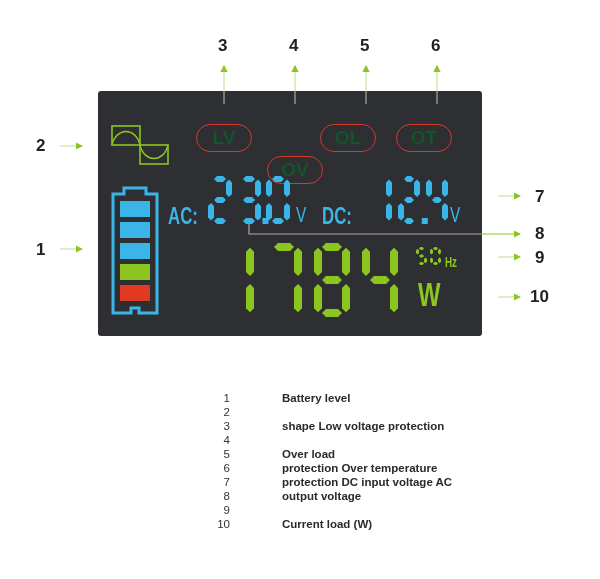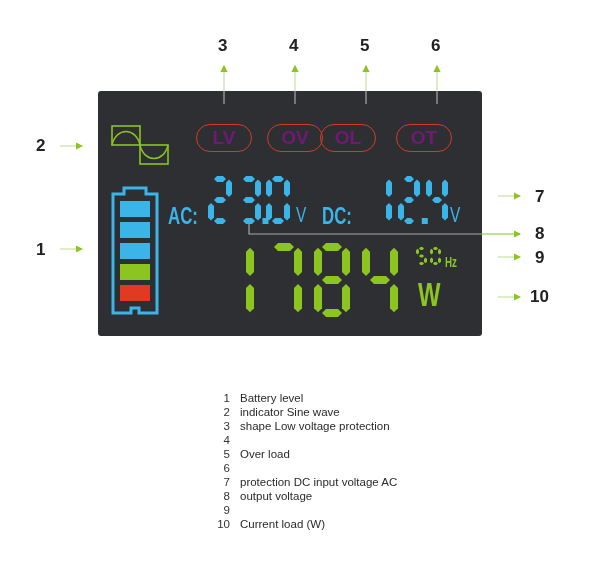--- a/index.html
+++ b/index.html
@@ -1,24 +1,24 @@
 <!DOCTYPE html>
 <html><head>
 <meta charset="utf-8">
 <style>
   html,body{margin:0;padding:0;background:#ffffff;}
   body{width:600px;height:579px;position:relative;overflow:hidden;font-family:"Liberation Sans",sans-serif;}
   .callout-num{position:absolute;font-weight:bold;font-size:17px;color:#222;font-family:"Liberation Sans",sans-serif;}
   .panel{position:absolute;left:98px;top:91px;width:384px;height:245px;background:#2e2f33;border-radius:3px;}
-  .badge{position:absolute;top:124px;width:56px;height:28px;border:1.5px solid #d33a2c;border-radius:15px;box-sizing:border-box;color:#701a75;font-weight:bold;font-size:19px;text-align:center;line-height:25px;}
+  .badge{position:absolute;top:124px;width:56px;height:28px;border:1.5px solid #d33a2c;border-radius:15px;box-sizing:border-box;color:#14532d;font-weight:bold;font-size:19px;text-align:center;line-height:25px;}
   .unit{position:absolute;font-family:"Liberation Sans",sans-serif;transform:scaleX(0.7);transform-origin:left top;}
   .legend{position:absolute;left:210px;top:391px;font-size:11.5px;color:#222;line-height:14px;}
   .legend-row{display:flex;}
   .legend-row .n{width:20px;text-align:right;padding-right:10px;color:#333;}
-  .legend-row .t{font-weight:normal;color:#2a2a2a;}
+  .legend-row .t{font-weight:bold;color:#2a2a2a;margin-left:42px;}
   svg{position:absolute;overflow:visible;}
 </style>
 </head>
 <body>
 
 <div class="callout-num" style="left:218px;top:36px;">3</div>
 <div class="callout-num" style="left:289px;top:36px;">4</div>
 <div class="callout-num" style="left:360px;top:36px;">5</div>
 <div class="callout-num" style="left:431px;top:36px;">6</div>
 
@@ -61,21 +61,21 @@
   </g>
 </svg>
 
 <svg width="70" height="40" style="left:110px;top:125px;">
   <rect x="2" y="1" width="28" height="19" fill="none" stroke="#8cc51f" stroke-width="1.6"></rect>
   <rect x="30" y="20" width="28" height="19" fill="none" stroke="#8cc51f" stroke-width="1.6"></rect>
   <path d="M2,20 C6,2 26,2 30,20 C34,38 54,38 58,20" fill="none" stroke="#8cc51f" stroke-width="1.4"></path>
 </svg>
 
 <div class="badge" style="left:196px;">LV</div>
-<div class="badge" style="left:267px;">OV</div>
+<div class="badge" style="left:267px;margin-top:32px;">OV</div>
 <div class="badge" style="left:320px;">OL</div>
 <div class="badge" style="left:396px;">OT</div>
 
 <svg width="50" height="135" style="left:110px;top:180px;">
   <path d="M3,14 L14,14 L14,8 L36,8 L36,14 L47,14 L47,133 L29,133 L29,128 L21,128 L21,133 L3,133 Z" fill="none" stroke="#3bb5e8" stroke-width="3"></path>
   <g id="battery-bars">
       <rect x="10" y="21" width="30" height="16" fill="#3bb5e8"></rect>
       <rect x="10" y="42" width="30" height="16" fill="#3bb5e8"></rect>
       <rect x="10" y="63" width="30" height="16" fill="#3bb5e8"></rect>
       <rect x="10" y="84" width="30" height="16" fill="#8cc51f"></rect>
@@ -157,35 +157,35 @@
   </svg>
 <div class="unit" style="left:445px;top:254px;font-size:14px;color:#8cc51f;font-weight:bold;">Hz</div>
 
 <div class="legend" id="legend">
     <div class="legend-row">
       <span class="n">1</span>
       <span class="t">Battery level</span>
     </div>
     <div class="legend-row">
       <span class="n">2</span>
-      <span class="t">indicator Sine wave</span>
     </div>
     <div class="legend-row">
       <span class="n">3</span>
       <span class="t">shape Low voltage protection</span>
     </div>
     <div class="legend-row">
       <span class="n">4</span>
     </div>
     <div class="legend-row">
       <span class="n">5</span>
       <span class="t">Over load</span>
     </div>
     <div class="legend-row">
       <span class="n">6</span>
+      <span class="t">protection Over temperature</span>
     </div>
     <div class="legend-row">
       <span class="n">7</span>
       <span class="t">protection DC input voltage AC</span>
     </div>
     <div class="legend-row">
       <span class="n">8</span>
       <span class="t">output voltage</span>
     </div>
     <div class="legend-row">

